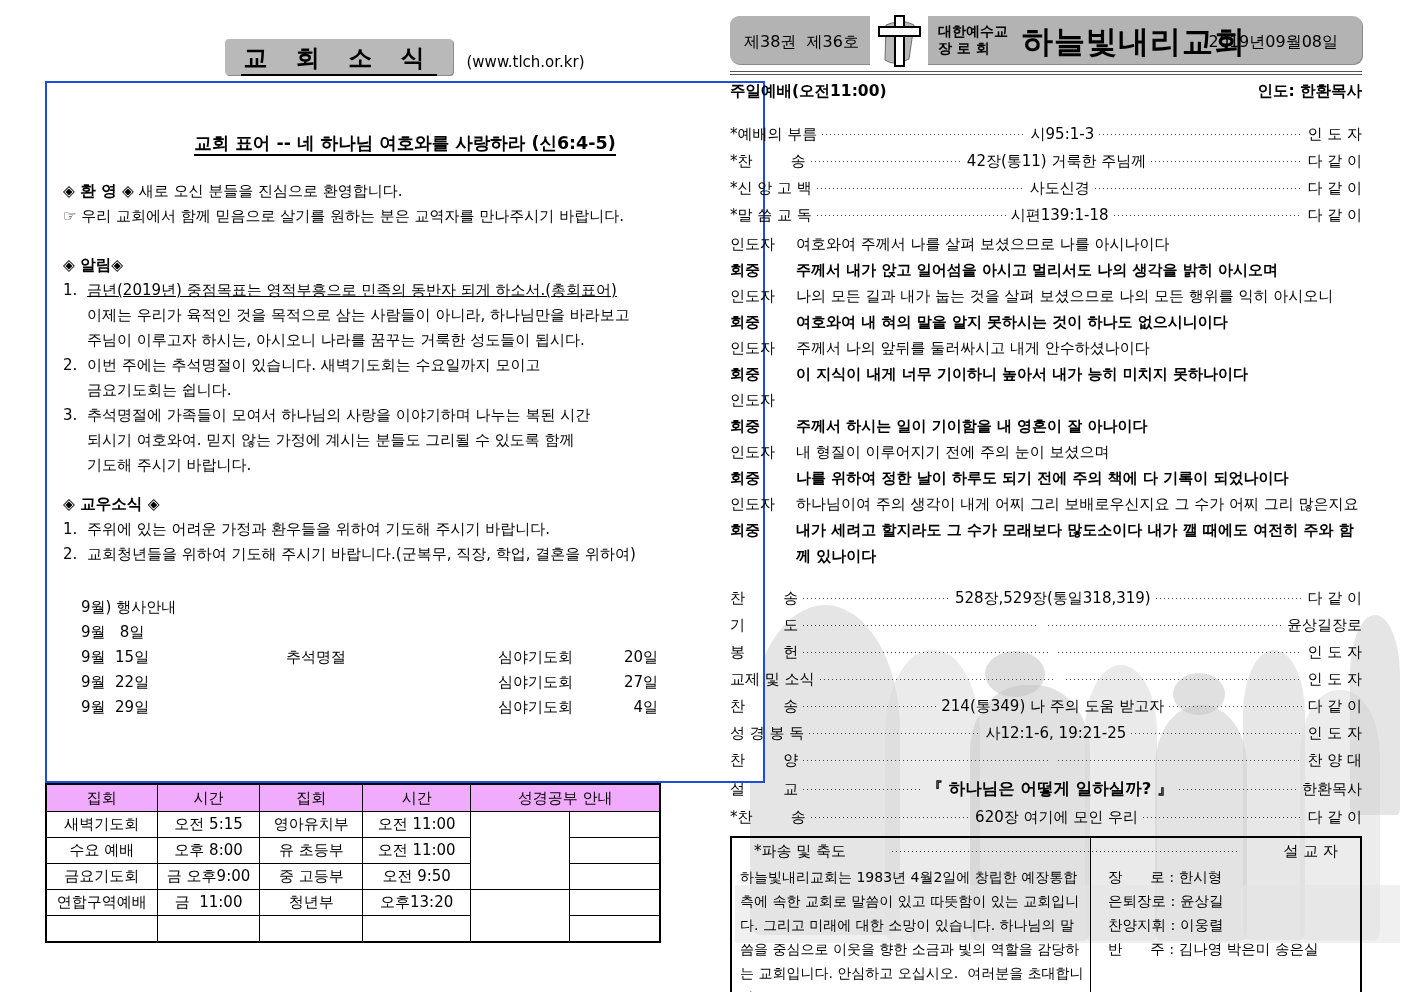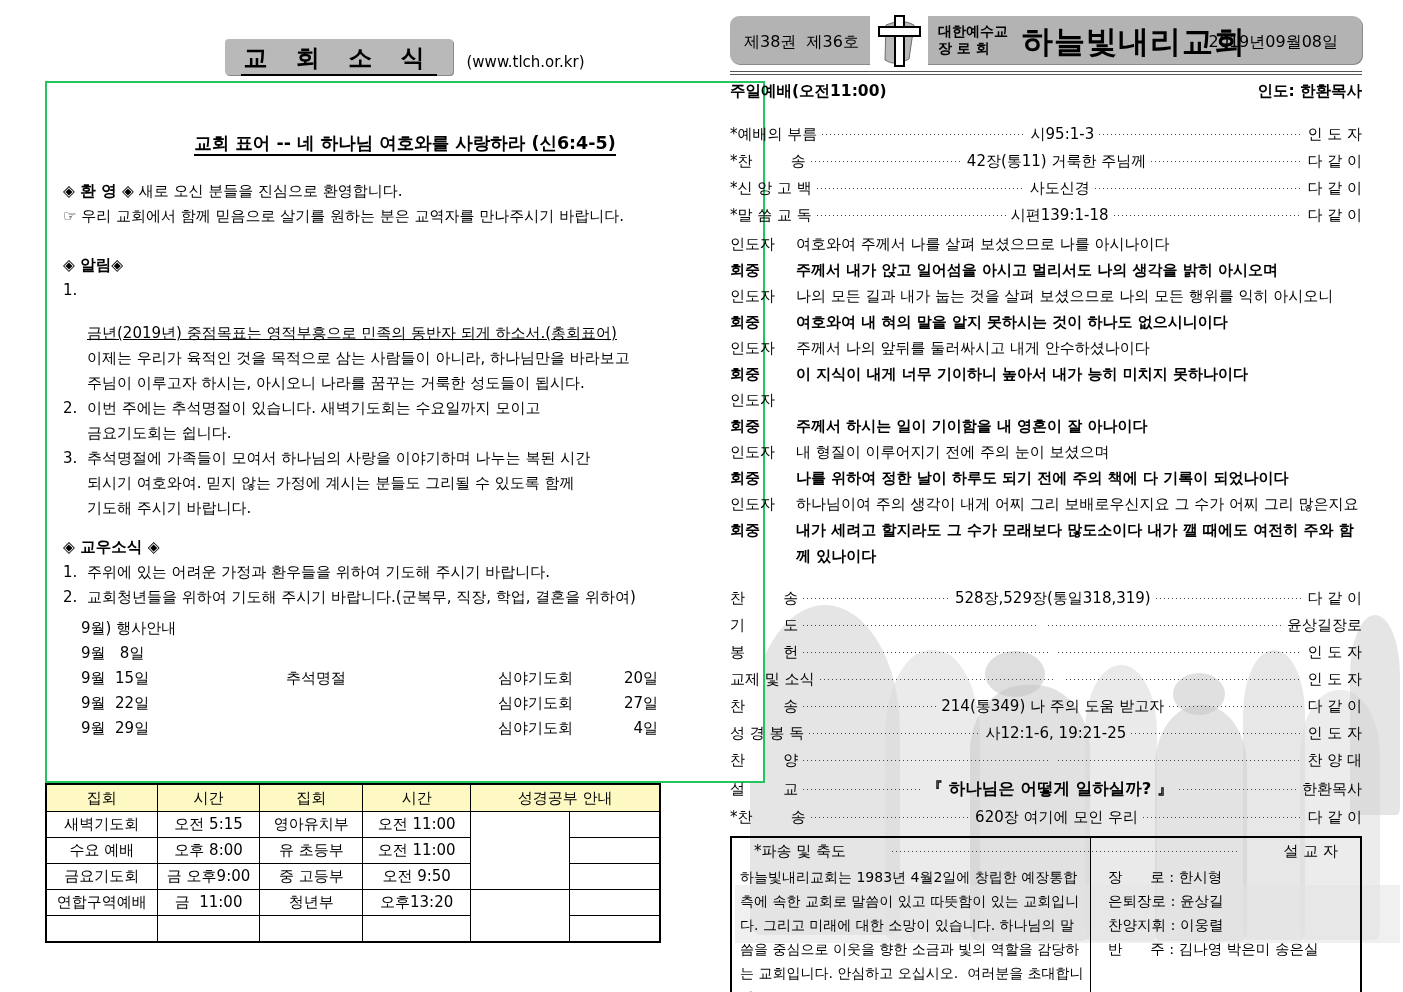--- a/index.html
+++ b/index.html
@@ -8,41 +8,41 @@
 
   
   #wm{position:absolute;left:735px;top:555px;width:665px;height:388px;overflow:hidden;z-index:0;}
   .wm{position:absolute;opacity:.55;}
   
   #left{position:absolute;left:45px;top:35px;width:720px;z-index:1;}
   .l-header{display:flex;justify-content:center;align-items:flex-end;gap:14px;margin-bottom:6px;height:40px;}
   .title-box{background:#b9b9b9;border-radius:4px;padding:3px 16px 1px;box-shadow:1px 1px 0 #8a8a8a;}
   .title-box span{font-size:24px;font-weight:bold;letter-spacing:10px;border-bottom:2px solid #000;padding:0 2px 2px 2px;white-space:pre;}
   .l-url{font-size:15px;padding-bottom:4px;}
-  .l-box{border:2px solid #22c55e;height:702px;box-sizing:border-box;padding:12px 16px;background:#fff;}
+  .l-box{border:2px solid #1d4ed8;height:702px;box-sizing:border-box;padding:12px 16px;background:#fff;}
   .motto{text-align:center;font-weight:bold;font-size:17.5px;margin:36px 0 24px;}
   .motto span{border-bottom:2px solid #000;padding-bottom:1px;}
   .bodyline{font-size:15px;line-height:25px;white-space:pre-wrap;}
   .bhead{font-weight:bold;font-size:15.5px;}
   .gap{height:24px;}
   .gap-s{height:14px;}
   .nline{font-size:15px;line-height:25px;display:flex;}
   .nnum{flex:none;width:24px;white-space:pre;}
   .ntext{flex:1;white-space:pre-wrap;}
-  .ul{text-decoration:underline;margin-top:43px;}
-  .events{margin-top:6px;font-size:15px;}
+  .ul{text-decoration:underline;}
+  .events{margin-top:28px;font-size:15px;}
   .ehead{line-height:25px;margin-left:18px;}
   .erow{display:flex;line-height:25px;}
   .e-date{margin-left:18px;width:205px;white-space:pre;}
   .e-event{width:212px;}
   .e-vigil{width:105px;}
   .e-day{width:55px;text-align:right;}
   table.sched{border-collapse:collapse;width:616px;table-layout:fixed;border:2px solid #000;}
   table.sched th,table.sched td{border:1px solid #000;font-size:15px;font-weight:normal;text-align:center;padding:0;height:25px;overflow:hidden;white-space:pre;}
-  table.sched thead th{background:#fef9c3;height:26px;}
+  table.sched thead th{background:#f0abfc;height:26px;}
 
   
   #right{position:absolute;left:730px;top:16px;width:632px;z-index:1;}
   .banner{position:relative;height:48px;background:#b3b3b3;border-radius:9px;box-shadow:1px 1px 0 #8a8a8a;}
   .b-vol{position:absolute;left:14px;top:16px;font-size:16px;white-space:pre;}
   .b-logo{position:absolute;left:140px;top:-3px;width:58px;height:56px;background:#fff;}
   .b-denom{position:absolute;left:208px;top:7px;font-size:14px;font-weight:bold;line-height:17px;white-space:pre;}
   .b-church{position:absolute;left:292px;top:5px;font-size:31px;font-weight:bold;letter-spacing:1px;}
   .b-date{position:absolute;right:24px;top:16px;font-size:16px;}
   .dbl-rule{height:0;border-top:4px double #555;margin:7px 0 5px;}

